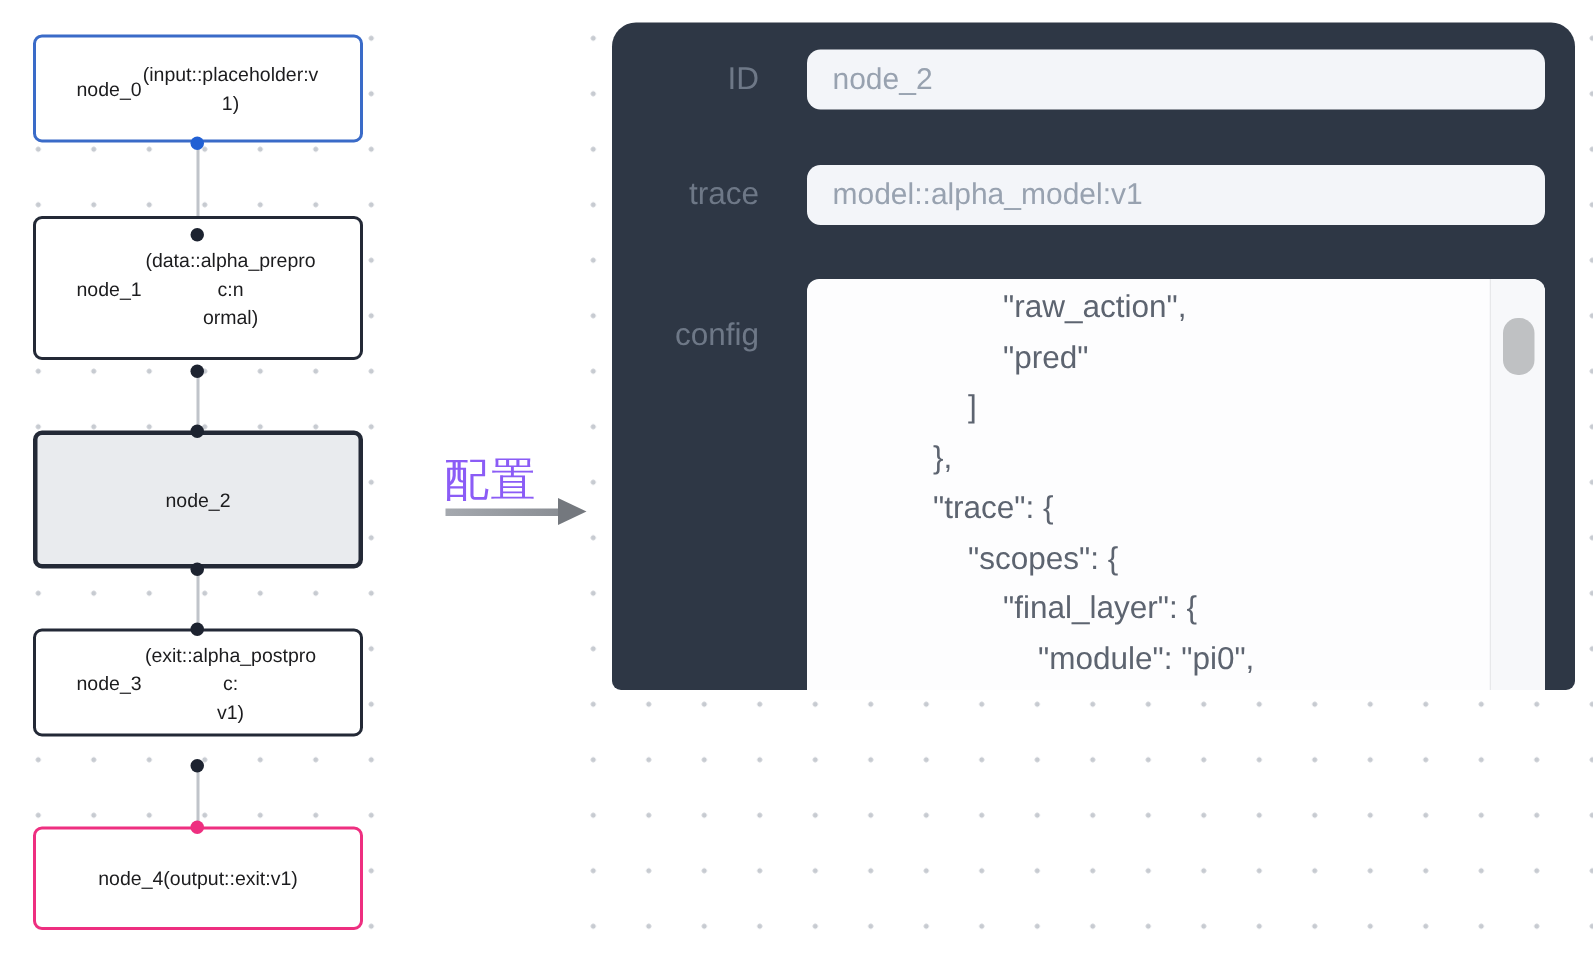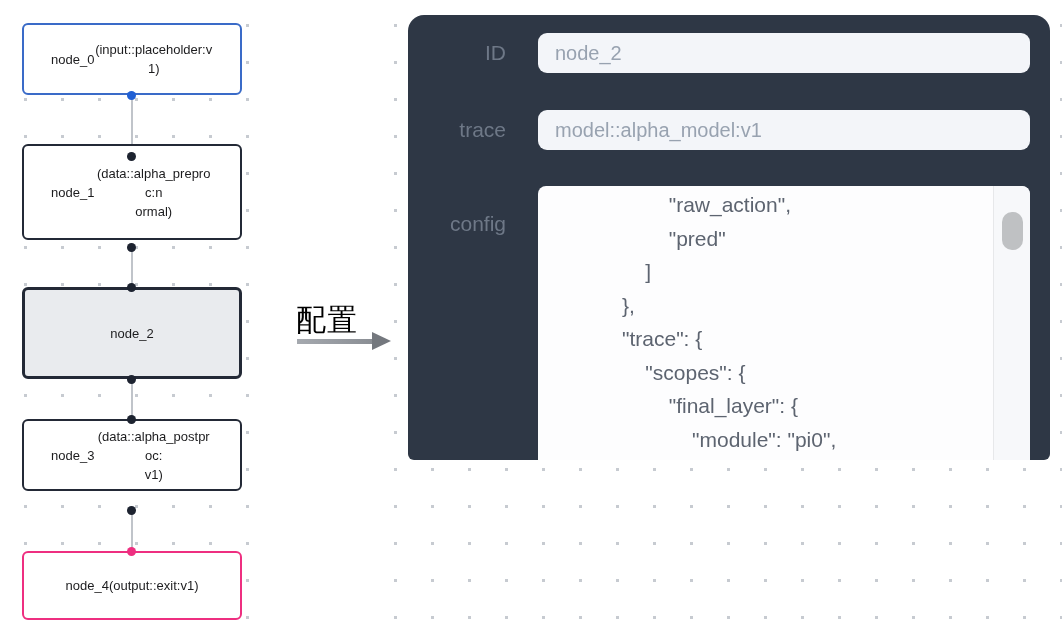--- a/index.html
+++ b/index.html
@@ -24,21 +24,21 @@
   .node .sub{white-space:pre-wrap;word-break:break-all;}
   .node-input{border-color:#3a6bc8;}
   .node-selected{background:#e9ebee;border-width:3px;}
   .node-output{border-color:#ee2f80;}
   .edge{position:absolute;left:131px;width:2px;background:#c0c4ca;z-index:1;}
   .port{position:absolute;left:127px;width:9px;height:9px;border-radius:50%;background:#1d2330;z-index:3;}
   .port-blue{background:#2160d4;}
   .port-pink{background:#ee2f80;}
 
   
-  .annot-label{position:absolute;left:296px;top:300px;width:96px;font-size:30px;color:#000000;z-index:3;letter-spacing:1px;}
+  .annot-label{position:absolute;left:296px;top:300px;width:96px;font-size:30px;color:#8b5cf6;z-index:3;letter-spacing:1px;}
   .arrow-shaft{position:absolute;left:297px;top:339px;width:76px;height:5px;
     background:linear-gradient(90deg,#a5a9af,#8a8e94);z-index:3;}
   .arrow-head{position:absolute;left:372px;top:332px;width:0;height:0;z-index:3;
     border-top:9.5px solid transparent;border-bottom:9.5px solid transparent;border-left:19px solid #74787e;}
 
   
   .panel{
     position:absolute;left:408px;top:15px;width:642px;height:445px;
     background:#2e3745;border-radius:16px 16px 6px 6px;overflow:hidden;z-index:2;
   }
@@ -105,21 +105,21 @@
       <span class="sub">(data::alpha_preproc:n
 ormal)</span>
     </div>
 
     <div class="node node-selected" style="top:287px;height:92px;">
       <span>node_2</span>
     </div>
 
     <div class="node" style="top:419px;height:72px;">
       <span>node_3</span>
-      <span class="sub">(data::alpha_postproc:
+      <span class="sub">(exit::alpha_postproc:
 v1)</span>
     </div>
 
     <div class="node node-output" style="top:551px;height:69px;">
       <span>node_4</span>
       <span class="sub">(output::exit:v1)</span>
     </div>
 
     <div class="edge" style="top:95px;height:61px;"></div>
     <div class="edge" style="top:247px;height:40px;"></div>

